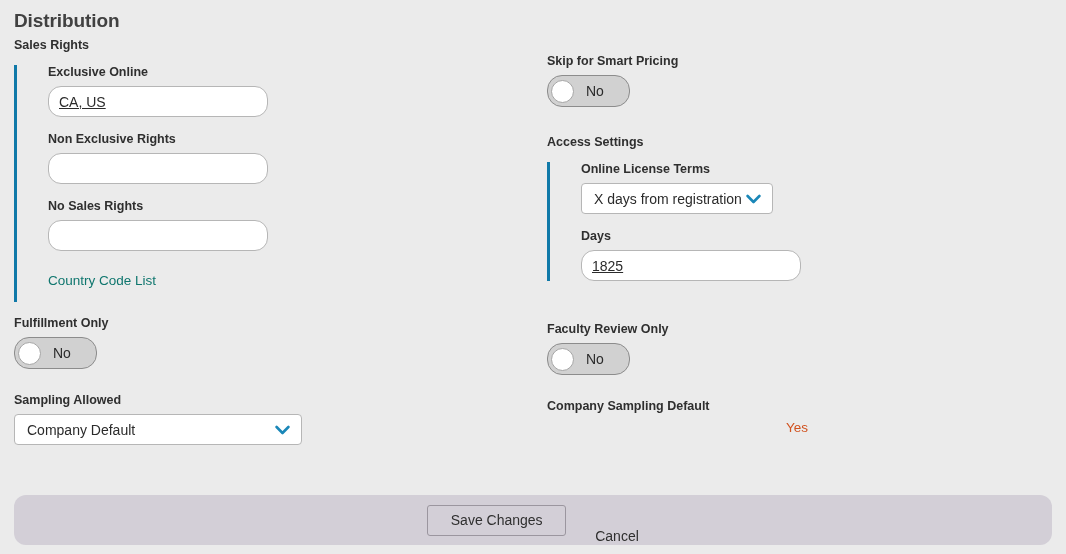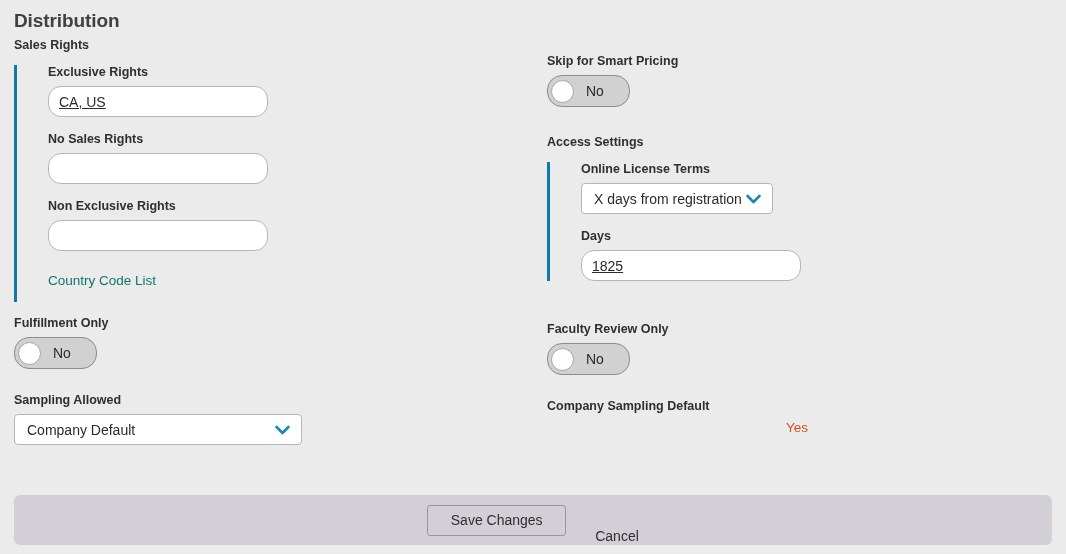--- a/index.html
+++ b/index.html
@@ -143,21 +143,21 @@
   }
 
   
   .footer {
     position: absolute;
     left: 14px;
     top: 495px;
     width: 1038px;
     height: 50px;
     background: #d3cfd7;
-    border-radius: 6px;
+    border-radius: 12px;
     display: flex;
     align-items: center;
     justify-content: center;
   }
   .btn-primary {
     height: 31px;
     min-width: 139px;
     background: #d3cfd7;
     border: 1px solid #9b969f;
     border-radius: 3px;
@@ -184,31 +184,31 @@
 
 <div class="page-title">Distribution</div>
 
 <div class="col-left">
 
   <div class="group-title">Sales Rights</div>
 
   <div class="accent-block">
 
     <div class="field">
-      <span class="field-label">Exclusive Rights</span>
+      <span class="field-label">Exclusive Online</span>
       <input class="text-input" type="text" value="CA, US" style="">
+    </div>
+
+    <div class="field">
+      <span class="field-label">Non Exclusive Rights</span>
+      <input class="text-input" type="text" value="" style="">
     </div>
 
     <div class="field">
       <span class="field-label">No Sales Rights</span>
-      <input class="text-input" type="text" value="" style="">
-    </div>
-
-    <div class="field">
-      <span class="field-label">Non Exclusive Rights</span>
       <input class="text-input" type="text" value="" style="">
     </div>
 
     <div style="padding-top:5px; padding-bottom:13px;">
       <a class="link">Country Code List</a>
     </div>
 
   </div>
 
   <div style="height:14px;"></div>

